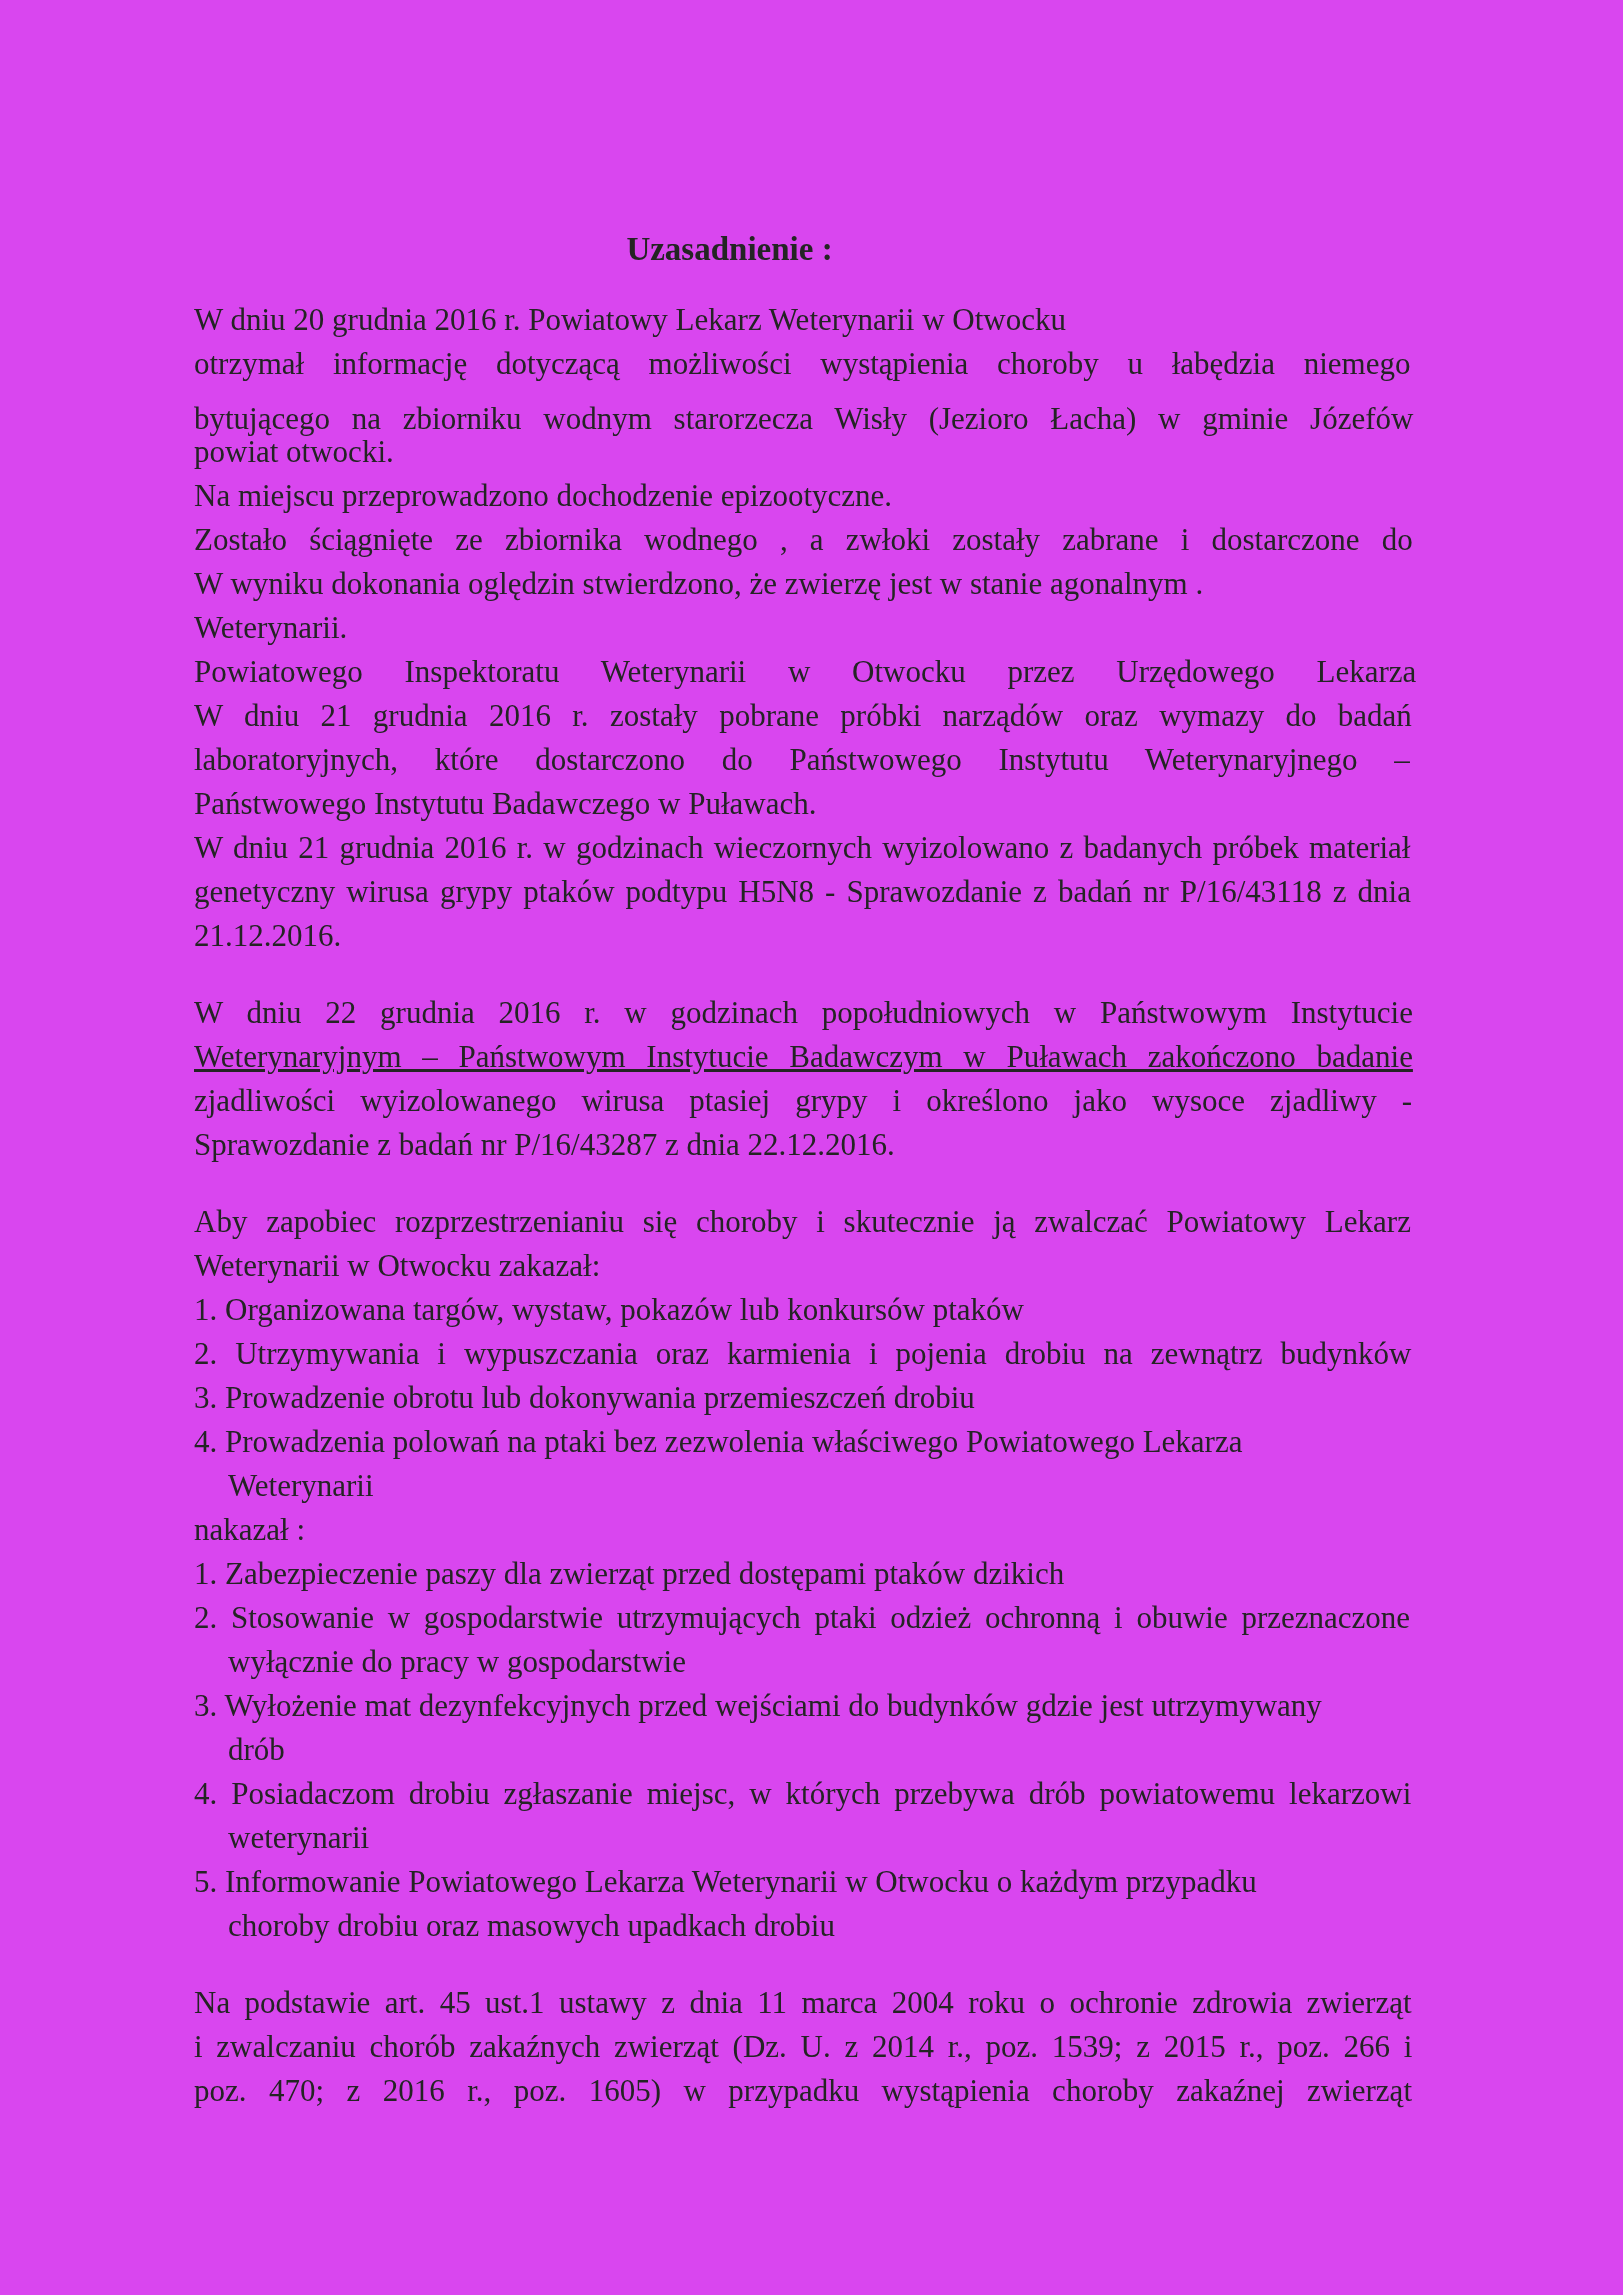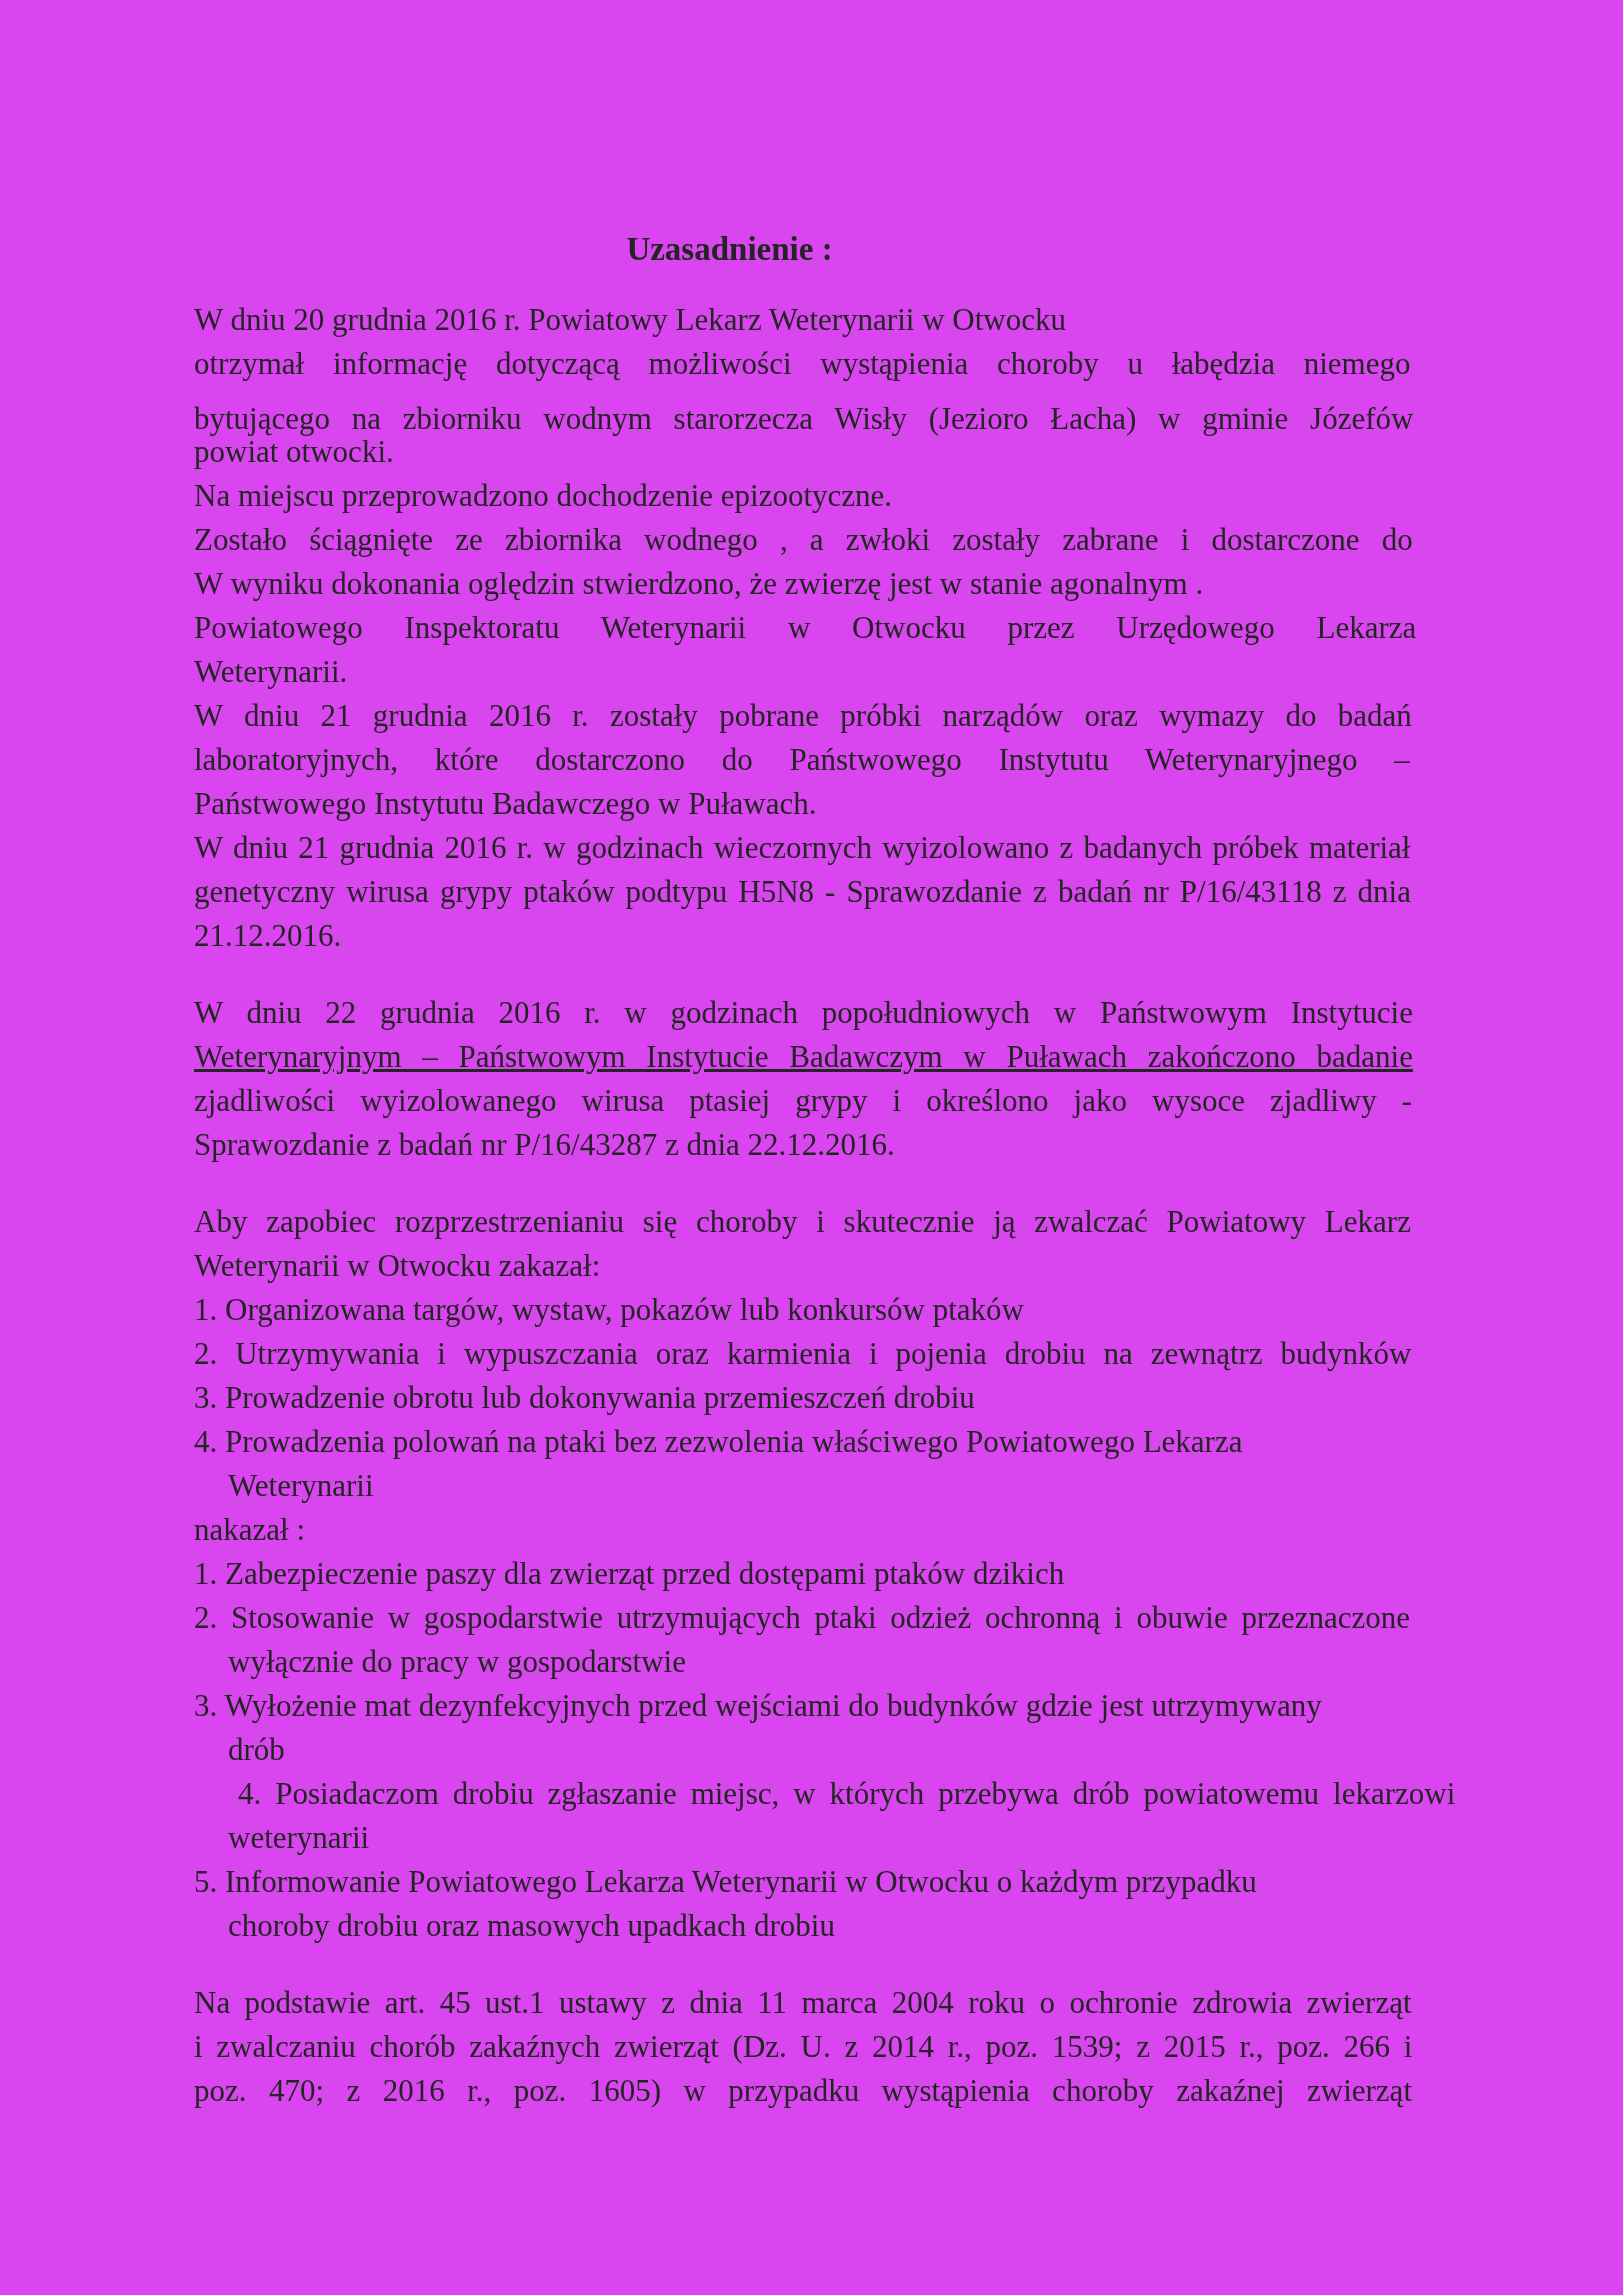--- a/index.html
+++ b/index.html
@@ -46,22 +46,22 @@
   </div>
 
   <div class="doc-body">
     <div class="line"><span class="lt">W dniu 20 grudnia 2016 r. Powiatowy Lekarz Weterynarii w Otwocku</span></div>
     <div class="line j"><span class="lt" style="word-spacing: 21px;">otrzymał informację dotyczącą możliwości wystąpienia choroby u łabędzia niemego</span></div>
     <div class="line j"><span class="lt" style="word-spacing: 14px; margin-top: 11px;">bytującego na zbiorniku wodnym starorzecza Wisły (Jezioro Łacha) w gminie Józefów</span></div>
     <div class="line"><span class="lt">powiat otwocki.</span></div>
     <div class="line"><span class="lt">Na miejscu przeprowadzono dochodzenie epizootyczne.</span></div>
     <div class="line j"><span class="lt" style="word-spacing: 14.4px;">Zostało ściągnięte ze zbiornika wodnego , a zwłoki zostały zabrane i dostarczone do</span></div>
     <div class="line"><span class="lt">W wyniku dokonania oględzin stwierdzono, że zwierzę jest w stanie agonalnym .</span></div>
+    <div class="line"><span class="lt">Weterynarii.</span></div>
     <div class="line j"><span class="lt" style="word-spacing: 34px;">Powiatowego Inspektoratu Weterynarii w Otwocku przez Urzędowego Lekarza</span></div>
-    <div class="line"><span class="lt">Weterynarii.</span></div>
     <div class="line j"><span class="lt" style="word-spacing: 13.6px;">W dniu 21 grudnia 2016 r. zostały pobrane próbki narządów oraz wymazy do badań</span></div>
     <div class="line j"><span class="lt" style="word-spacing: 29px;">laboratoryjnych, które dostarczono do Państwowego Instytutu Weterynaryjnego –</span></div>
     <div class="line"><span class="lt">Państwowego Instytutu Badawczego w Puławach.</span></div>
     <div class="line j"><span class="lt" style="word-spacing: 2.5px;">W dniu 21 grudnia 2016 r. w godzinach wieczornych wyizolowano z badanych próbek materiał</span></div>
     <div class="line j"><span class="lt" style="word-spacing: 3.3px;">genetyczny wirusa grypy ptaków podtypu H5N8 - Sprawozdanie z badań nr P/16/43118 z dnia</span></div>
     <div class="line"><span class="lt">21.12.2016.</span></div>
 
     <div class="line j g"><span class="lt" style="word-spacing: 16px;">W dniu 22 grudnia 2016 r. w godzinach popołudniowych w Państwowym Instytucie</span></div>
     <div class="line j"><span class="lt" style="word-spacing: 13px; text-decoration: underline;">Weterynaryjnym – Państwowym Instytucie Badawczym w Puławach zakończono badanie</span></div>
     <div class="line j"><span class="lt" style="word-spacing: 17.3px;">zjadliwości wyizolowanego wirusa ptasiej grypy i określono jako wysoce zjadliwy -</span></div>
@@ -73,21 +73,21 @@
     <div class="line j"><span class="lt" style="word-spacing: 10.2px;">2. Utrzymywania i wypuszczania oraz karmienia i pojenia drobiu na zewnątrz budynków</span></div>
     <div class="line"><span class="lt">3. Prowadzenie obrotu lub dokonywania przemieszczeń drobiu</span></div>
     <div class="line"><span class="lt">4. Prowadzenia polowań na ptaki bez zezwolenia właściwego Powiatowego Lekarza</span></div>
     <div class="line i"><span class="lt">Weterynarii</span></div>
     <div class="line"><span class="lt">nakazał :</span></div>
     <div class="line"><span class="lt">1. Zabezpieczenie paszy dla zwierząt przed dostępami ptaków dzikich</span></div>
     <div class="line j"><span class="lt" style="word-spacing: 6px;">2. Stosowanie w gospodarstwie utrzymujących ptaki odzież ochronną i obuwie przeznaczone</span></div>
     <div class="line i"><span class="lt">wyłącznie do pracy w gospodarstwie</span></div>
     <div class="line"><span class="lt">3. Wyłożenie mat dezynfekcyjnych przed wejściami do budynków gdzie jest utrzymywany</span></div>
     <div class="line i"><span class="lt">drób</span></div>
-    <div class="line j"><span class="lt" style="word-spacing: 6.2px; margin-left: 44px;">4. Posiadaczom drobiu zgłaszanie miejsc, w których przebywa drób powiatowemu lekarzowi</span></div>
+    <div class="line j"><span class="lt" style="word-spacing: 6.2px;">4. Posiadaczom drobiu zgłaszanie miejsc, w których przebywa drób powiatowemu lekarzowi</span></div>
     <div class="line i"><span class="lt">weterynarii</span></div>
     <div class="line"><span class="lt">5. Informowanie Powiatowego Lekarza Weterynarii w Otwocku o każdym przypadku</span></div>
     <div class="line i"><span class="lt">choroby drobiu oraz masowych upadkach drobiu</span></div>
 
     <div class="line j g"><span class="lt" style="word-spacing: 6.7px;">Na podstawie art. 45 ust.1 ustawy z dnia 11 marca 2004 roku o ochronie zdrowia zwierząt</span></div>
     <div class="line j"><span class="lt" style="word-spacing: 6px;">i zwalczaniu chorób zakaźnych zwierząt (Dz. U. z 2014 r., poz. 1539; z 2015 r., poz. 266 i</span></div>
     <div class="line j"><span class="lt" style="word-spacing: 14.7px;">poz. 470; z 2016 r., poz. 1605) w przypadku wystąpienia choroby zakaźnej zwierząt</span></div>
   </div>
 
 </div>

